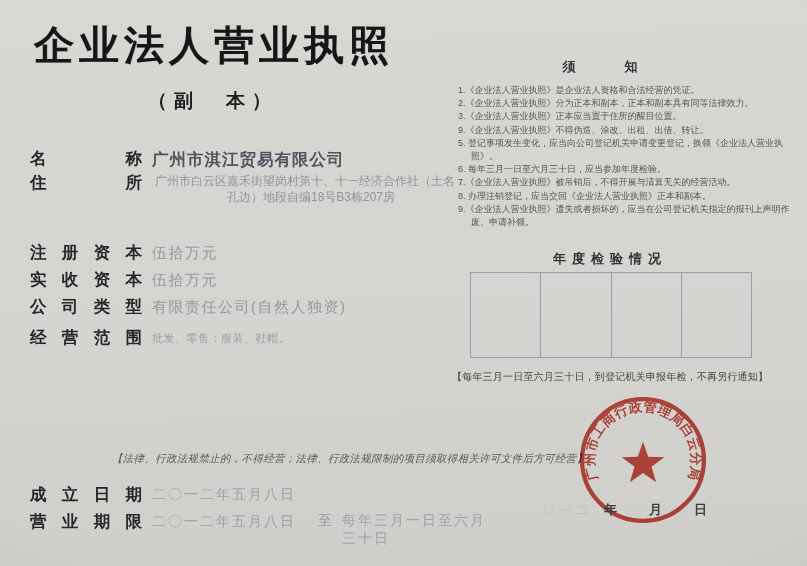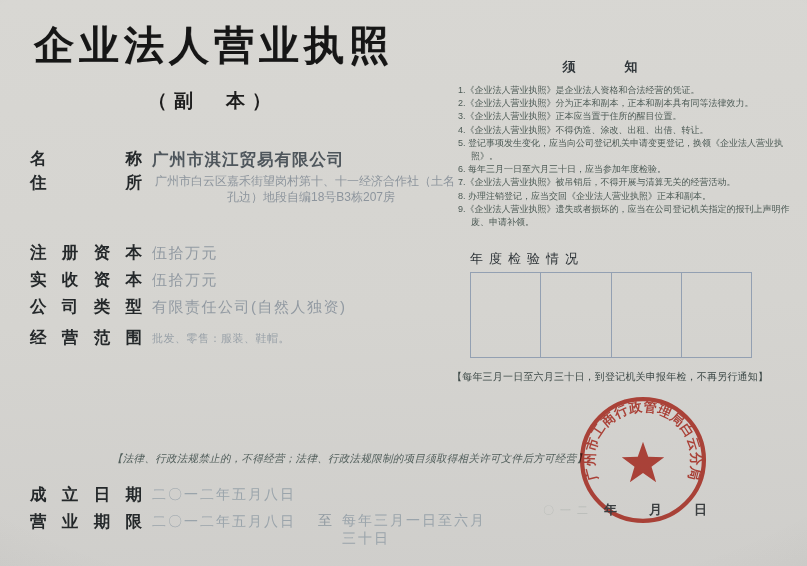--- a/index.html
+++ b/index.html
@@ -43,22 +43,22 @@
   .to-label{position:absolute; left:288px; top:0; font-size:14px; color:#8f99a0;}
   .term-end{position:absolute; left:312px; top:0;}
 
   
   .notice-title{left:455px; top:58px; width:290px; text-align:center; font-size:13px;
     font-weight:bold; letter-spacing:18px; text-indent:18px; color:#30363a;}
   .notice-list{left:458px; top:84px; width:336px;}
   .notice-item{font-size:9px; line-height:13.2px; color:#4c5a55; padding-left:13px; text-indent:-13px;}
 
   
-  .insp-title{left:470px; top:250px; width:280px; text-align:left; font-size:13px;
-    font-weight:normal; letter-spacing:6px; color:#2e3438;}
+  .insp-title{left:470px; top:250px; width:280px; text-align:center; font-size:13px;
+    font-weight:bold; letter-spacing:6px; color:#2e3438;}
   .insp-table{left:470px; top:272px; width:280px; height:84px; display:flex;
     border:1px solid #93a0b2;}
   .insp-cell{flex:1; border-right:1px solid #93a0b2;}
   .insp-cell:last-child{border-right:none;}
   .insp-note{left:452px; top:370px; font-size:10px; font-weight:normal; color:#3c4846; letter-spacing:0.2px;}
 
   
   .seal{left:576px; top:393px; width:134px; height:134px; opacity:0.88; mix-blend-mode:multiply;}
   .seal-date{left:543px; top:501px; font-size:13px; white-space:nowrap;}
   .seal-date .faint{color:#b6bab6; font-size:11px; letter-spacing:6px; margin-right:10px;}
@@ -96,21 +96,21 @@
   <div class="abs frow" style="top:328px">
     <span class="flabel">经营范围</span>
     <span class="fvalue v-scope">批发、零售：服装、鞋帽。</span>
   </div>
 
   <div class="abs notice-title">须　知</div>
   <div class="abs notice-list">
     <div class="notice-item">1.《企业法人营业执照》是企业法人资格和合法经营的凭证。</div>
     <div class="notice-item">2.《企业法人营业执照》分为正本和副本，正本和副本具有同等法律效力。</div>
     <div class="notice-item">3.《企业法人营业执照》正本应当置于住所的醒目位置。</div>
-    <div class="notice-item">4.《企业法人营业执照》不得伪造、涂改、出租、出借、转让。</div>
+    <div class="notice-item">9.《企业法人营业执照》不得伪造、涂改、出租、出借、转让。</div>
     <div class="notice-item">5. 登记事项发生变化，应当向公司登记机关申请变更登记，换领《企业法人营业执照》。</div>
     <div class="notice-item">6. 每年三月一日至六月三十日，应当参加年度检验。</div>
     <div class="notice-item">7.《企业法人营业执照》被吊销后，不得开展与清算无关的经营活动。</div>
     <div class="notice-item">8. 办理注销登记，应当交回《企业法人营业执照》正本和副本。</div>
     <div class="notice-item">9.《企业法人营业执照》遗失或者损坏的，应当在公司登记机关指定的报刊上声明作废、申请补领。</div>
   </div>
 
   <div class="abs insp-title">年度检验情况</div>
   <div class="abs insp-table">
     <div class="insp-cell"></div>

